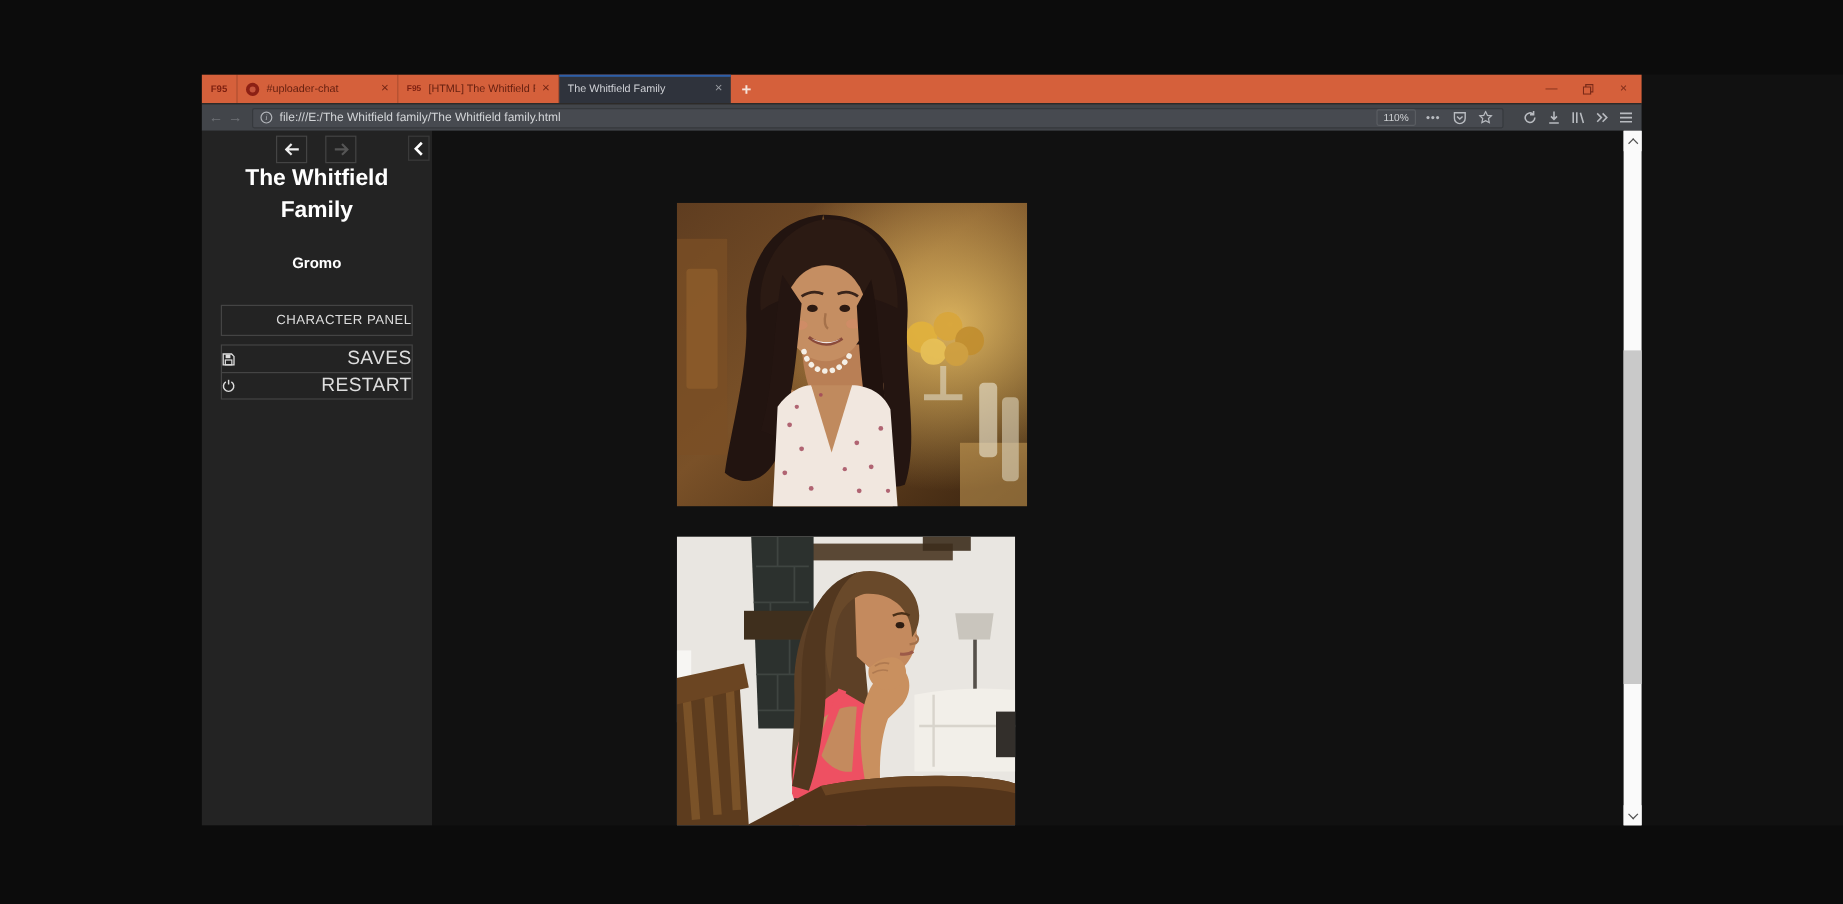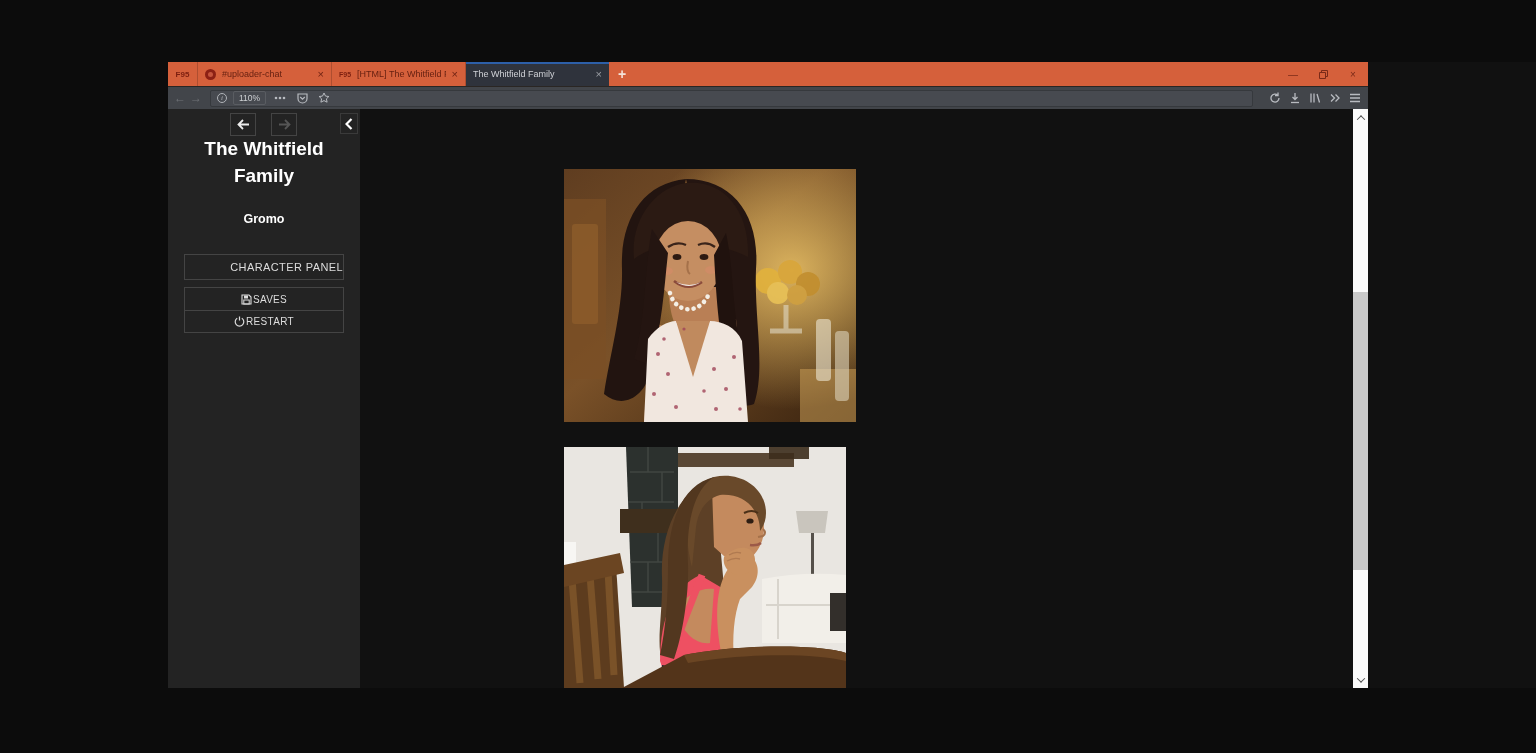--- a/index.html
+++ b/index.html
@@ -73,22 +73,22 @@
   .story-title { position:absolute; top:26px; left:0; width:192px; text-align:center;
                  color:#fff; font-size:19px; font-weight:bold; line-height:27px; padding:0 24px; }
   .story-author { position:absolute; top:103px; left:0; width:192px; text-align:center;
                   color:#fff; font-size:12.5px; font-weight:bold; }
   .sc-btn { position:absolute; left:16px; width:160px; border:1px solid #444; color:#ddd;
             background:transparent; font-size:11px; display:flex; align-items:center;
             justify-content:center; gap:5px; letter-spacing:.4px;
             font-family:"Liberation Sans",sans-serif; }
   #btn-character-panel { top:145px; height:26px;justify-content:flex-end; }
   .menu-core { position:absolute; left:16px; top:178px; width:160px; border:1px solid #444; }
-  .menu-core .sc-row { height:22px; display:flex; align-items:center; justify-content:center;
-            gap:1px; color:#ddd; font-size:10px; letter-spacing:.3px; }
+  .menu-core .sc-row { height:22px; display:flex; align-items:center; justify-content:space-between;
+            gap:1px; color:#ddd; font-size:16px; letter-spacing:.3px; }
   .menu-core .sc-row + .sc-row { border-top:1px solid #444; }
   .sc-ico { display:flex; align-items:center; }
 
   
   .story { position:absolute; left:192px; top:0; width:993px; height:579px; background:#111; }
   .passage-text { position:absolute; left:204px; top:24px; color:#eee; font-size:13px;
                   white-space:nowrap; }
   .passage-img { position:absolute; left:204px; display:block; }
   #img-mother { top:60px; }
   #img-daughter { top:338px; }
@@ -142,20 +142,21 @@
       <div class="wc-btn">×</div>
     </div>
   </div>
 
   <div class="nav-toolbar">
     <div class="nav-arrow">←</div>
     <div class="nav-arrow">→</div>
 
     <div class="urlbar">
       <span class="info-icon">i</span>
+      <span class="url-text">file:///E:/The Whitfield family/The Whitfield family.html</span>
       <span class="zoom-chip">110%</span>
       <span class="urlbar-icon">
         <svg width="12" height="4" viewBox="0 0 12 4">
             <circle cx="2" cy="2" r="1.3" fill="#b8bbc0"></circle>
             <circle cx="6" cy="2" r="1.3" fill="#b8bbc0"></circle>
             <circle cx="10" cy="2" r="1.3" fill="#b8bbc0"></circle>
           </svg>
       </span>
       <span class="urlbar-icon">
         <svg width="11" height="11" viewBox="0 0 11 11">

